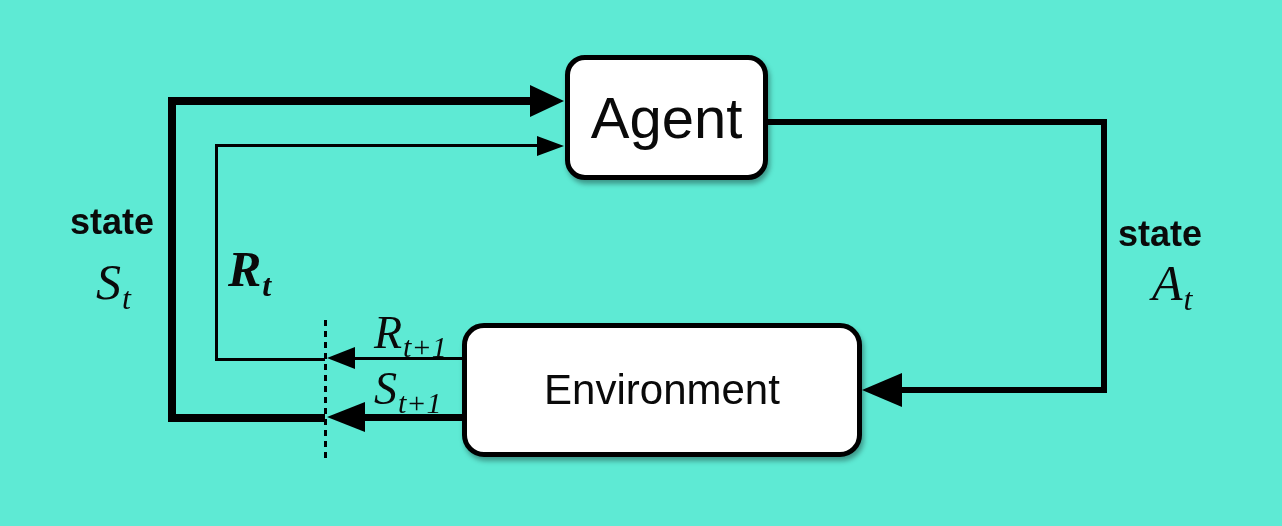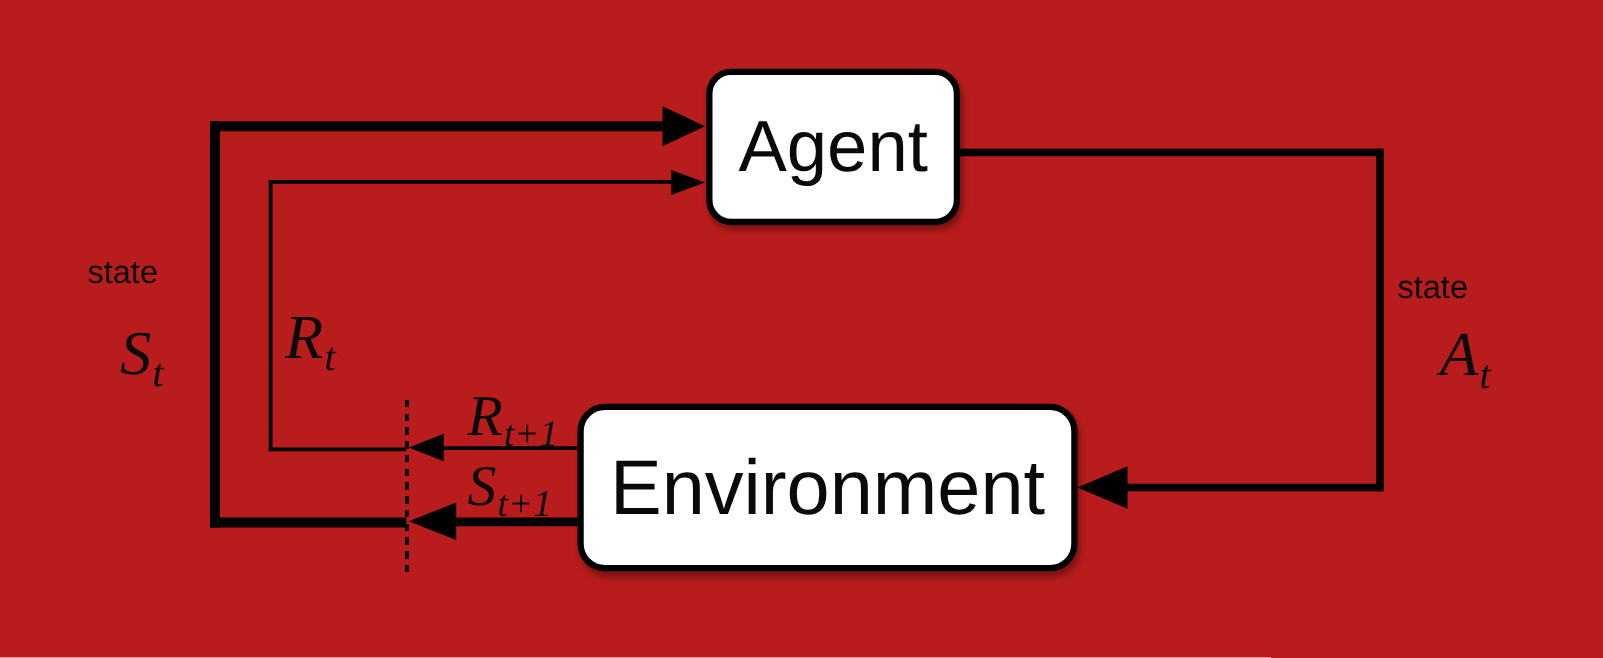--- a/index.html
+++ b/index.html
@@ -1,52 +1,52 @@
 <!DOCTYPE html>
 <html><head>
 <meta charset="utf-8">
 <style>
   html,body{margin:0;padding:0;background:#ffffff;}
   .canvas{
     position:relative;
     width:1282px;height:526px;
-    background:#b91c1c;
+    background:#5eead4;
     font-family:"Liberation Sans",sans-serif;
     overflow:hidden;
   }
   
   .node{
     position:absolute;
     box-sizing:border-box;
     background:#ffffff;
     border:5px solid #000;
     display:flex;align-items:center;justify-content:center;
     color:#0a0a0a;
     box-shadow:2px 4px 5px rgba(0,0,0,0.35);
   }
   .node-agent{left:565px;top:55px;width:203px;height:125px;border-radius:20px;font-size:58px;}
-  .node-environment{left:462px;top:323px;width:400px;height:134px;border-radius:22px;font-size:62px;}
+  .node-environment{left:462px;top:323px;width:400px;height:134px;border-radius:22px;font-size:42px;}
   
   .seg{position:absolute;background:#000;}
   
   .arrow-right{position:absolute;width:0;height:0;
     border-top:16px solid transparent;border-bottom:16px solid transparent;border-left:34px solid #000;}
   .arrow-right.small{border-top-width:10px;border-bottom-width:10px;border-left-width:27px;}
   .arrow-left{position:absolute;width:0;height:0;
     border-top:17px solid transparent;border-bottom:17px solid transparent;border-right:40px solid #000;}
   .arrow-left.mid{border-top-width:15px;border-bottom-width:15px;border-right-width:38px;}
   .arrow-left.small{border-top-width:11px;border-bottom-width:11px;border-right-width:28px;}
   
   .dashed-v{
     position:absolute;width:3px;
     background:repeating-linear-gradient(180deg,#000 0 6px,transparent 6px 11px);
   }
   
   .word{
-    position:absolute;font-size:26px;color:#0a0a0a;line-height:1;white-space:nowrap;
+    position:absolute;font-size:36px;color:#0a0a0a;line-height:1;white-space:nowrap;font-weight:bold;
   }
   
   .math{
     position:absolute;font-family:"Liberation Serif",serif;font-style:italic;
     font-size:50px;color:#0a0a0a;line-height:1;white-space:nowrap;
   }
   .math .sub{font-size:32px;vertical-align:-10px;margin-left:1px;}
   .math.mid{font-size:46px;}
   .math.mid .sub{font-size:30px;vertical-align:-9px;font-style:italic;}
 </style>
@@ -82,21 +82,21 @@
   </div>
   <div class="node node-environment">
     <span>Environment</span>
   </div>
 
   <div class="word" style="left:70px;top:204px;">state</div>
   <div class="math" style="left:96px;top:257px;">
     <span>S</span><span class="sub">t</span>
   </div>
 
-  <div class="math" style="left:228px;top:244px;">
+  <div class="math" style="left:228px;top:244px;font-weight:bold;">
     <span>R</span><span class="sub">t</span>
   </div>
 
   <div class="word" style="left:1118px;top:216px;">state</div>
   <div class="math" style="left:1152px;top:258px;">
     <span>A</span><span class="sub">t</span>
   </div>
 
   <div class="math mid" style="left:374px;top:310px;">
     <span>R</span><span class="sub">t+1</span>

